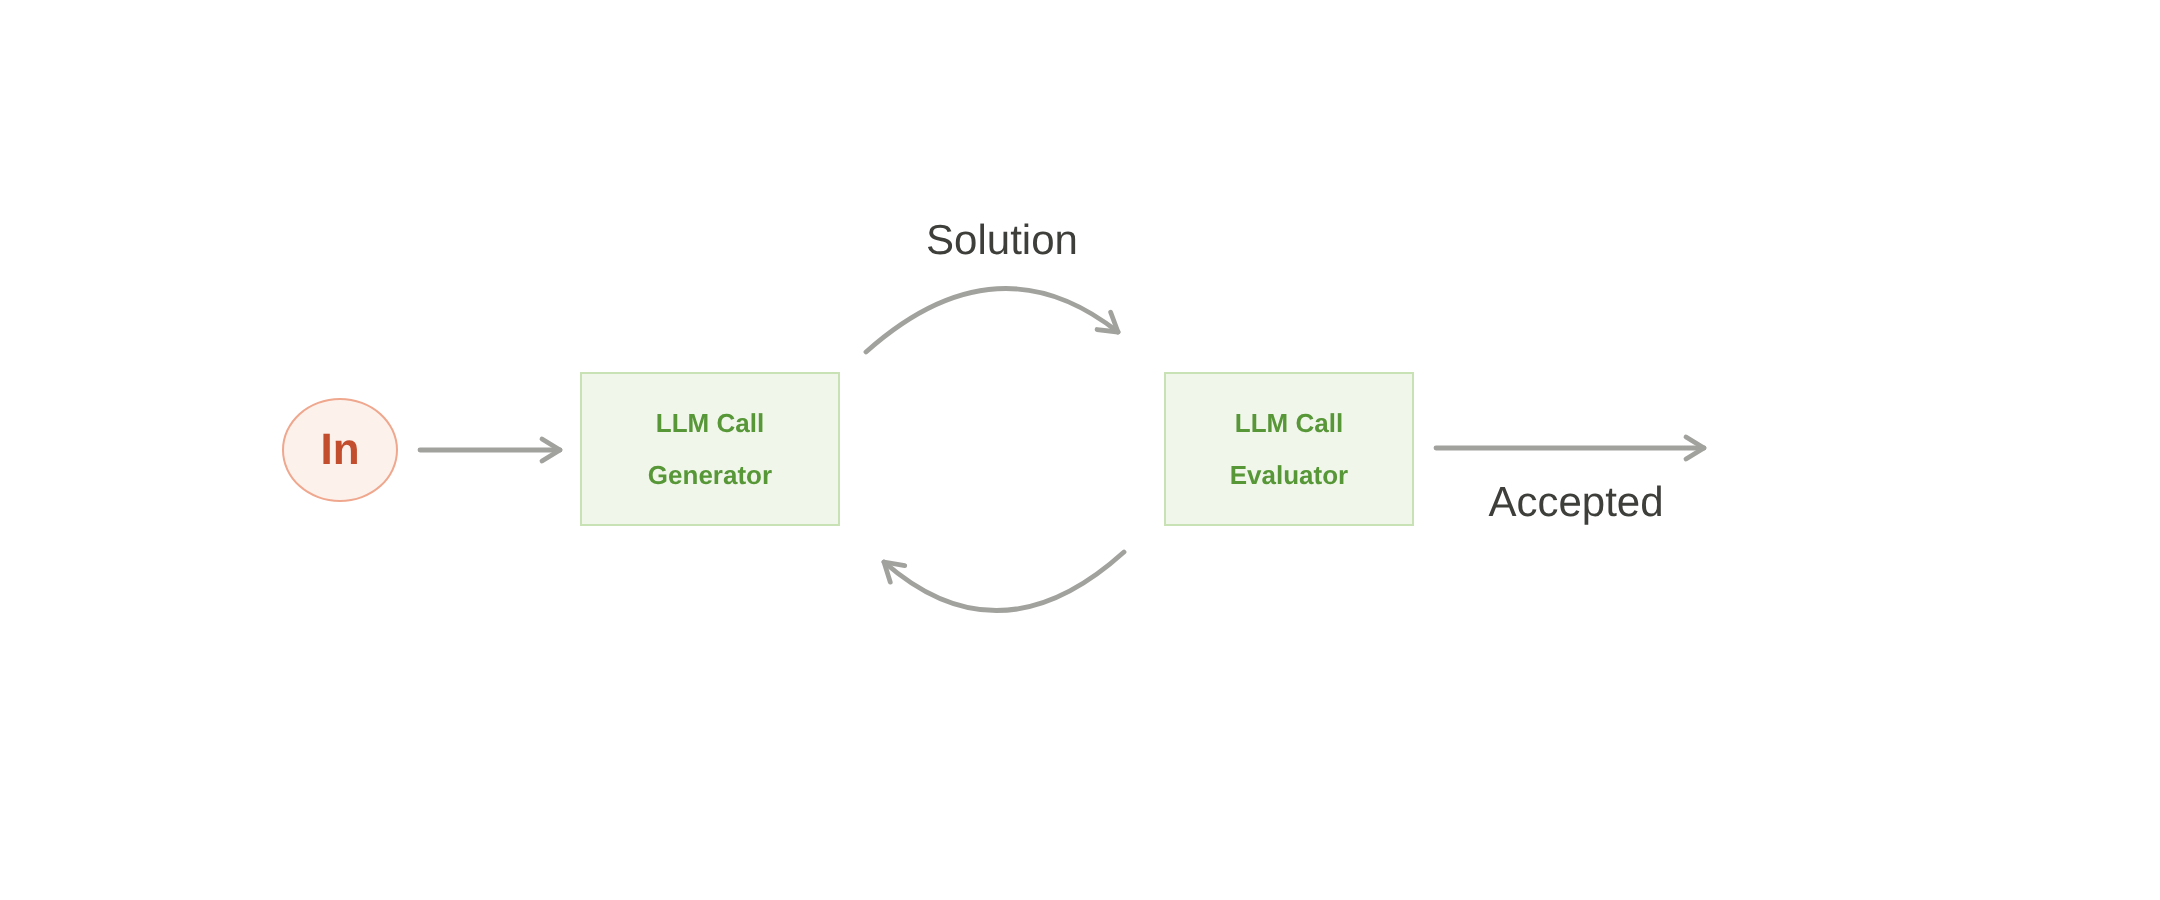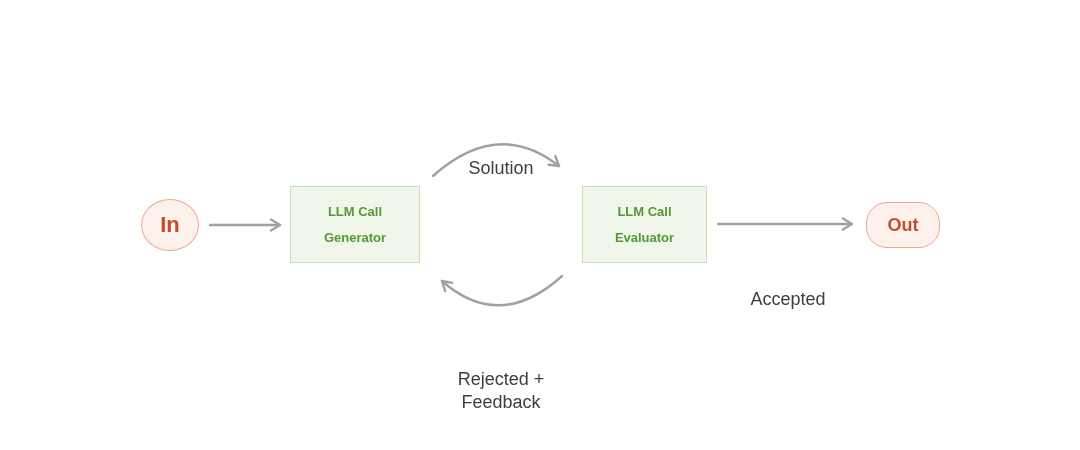--- a/index.html
+++ b/index.html
@@ -43,22 +43,22 @@
     border: 1.5px solid var(--llm-box-border, #c8e1b5);
     color: var(--llm-box-text, #579738);
     font-weight: bold; font-size: 13px; line-height: 26px;
     white-space: pre-line;
   }
   #generator-node { left: 290px; top: 186px; width: 130px; height: 77px; }
   #evaluator-node { left: 582px; top: 186px; width: 125px; height: 77px; }
   .edge-label {
     position: absolute;
     color: var(--edge-label-text, #3e3e3b);
-    font-size: 18px; line-height: 23px;
-    text-align: center; white-space: pre-line; margin-top: 48px;
+    font-size: 21px; line-height: 23px;
+    text-align: center; white-space: pre-line;
   }
   #solution-label { left: 401px; top: 109px; width: 200px; }
   #accepted-label { left: 688px; top: 240px; width: 200px; }
   #rejected-label { left: 401px; top: 320px; width: 200px; }
 </style>
 </head>
 <body>
 
 <div class="canvas">
 
@@ -81,24 +81,19 @@
   <div class="node llm-box" id="generator-node">
     <span>LLM Call
 Generator</span>
   </div>
 
   <div class="node llm-box" id="evaluator-node">
     <span>LLM Call
 Evaluator</span>
   </div>
 
-  <div class="node terminal" id="out-node">
-    <span>Out</span>
-  </div>
 
   <div class="edge-label" id="solution-label">Solution</div>
 
   <div class="edge-label" id="accepted-label">Accepted</div>
 
-  <div class="edge-label" id="rejected-label">Rejected +
-Feedback</div>
 
 </div>
 
 </body></html>

